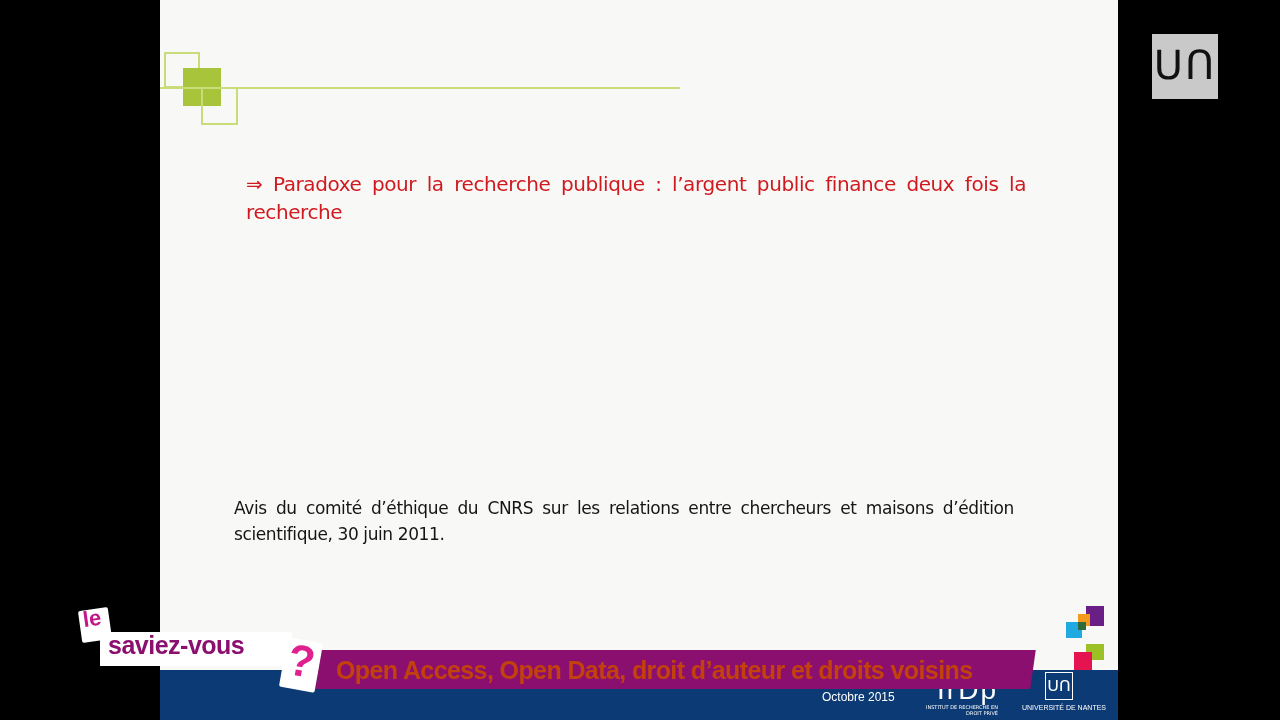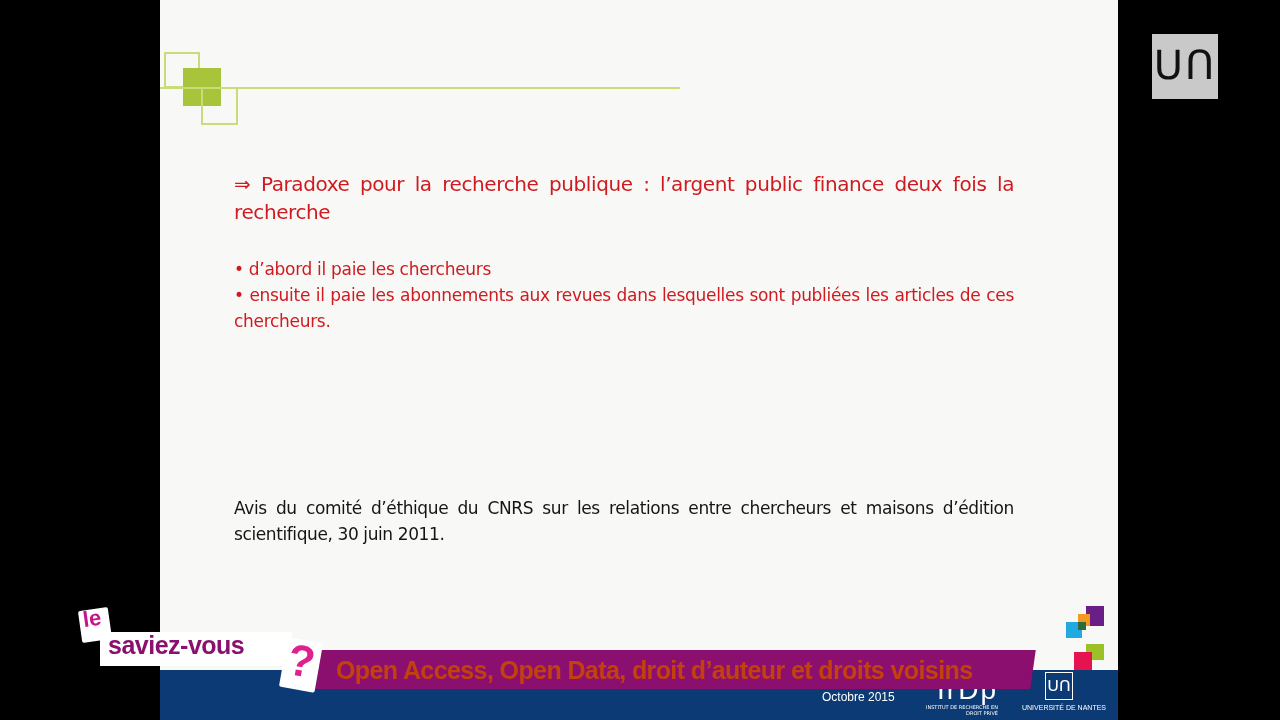--- a/index.html
+++ b/index.html
@@ -4,21 +4,21 @@
 <style>
   html,body{margin:0;padding:0;}
   body{width:1280px;height:720px;background:#000;position:relative;overflow:hidden;font-family:"DejaVu Sans",sans-serif;}
   .slide{position:absolute;left:160px;top:0;width:958px;height:720px;background:#f8f8f7;overflow:hidden;}
   .deco-sq1{position:absolute;left:4px;top:52px;width:36px;height:36px;border:2px solid #c9dc7a;box-sizing:border-box;}
   .deco-sq2{position:absolute;left:23px;top:68px;width:38px;height:38px;background:#a8c43a;}
   .deco-sq3{position:absolute;left:41px;top:87px;width:37px;height:38px;border:2px solid #c9dc7a;box-sizing:border-box;}
   .title-line{position:absolute;left:0;top:87px;width:520px;height:2px;background:#c9dc7a;}
   .title{position:absolute;left:83px;top:44px;font-family:"Liberation Sans",sans-serif;font-size:32px;color:#10305e;}
   .red{color:#d01a1f;font-family:"DejaVu Sans",sans-serif;}
-  .para1{position:absolute;left:74px;top:170px;width:780px;font-size:20px;line-height:28px;text-align:justify;letter-spacing:-0.4px;}
+  .para1{position:absolute;left:86px;top:170px;width:780px;font-size:20px;line-height:28px;text-align:justify;letter-spacing:-0.4px;}
   .bullets{position:absolute;left:74px;top:256px;width:780px;font-size:17px;line-height:26px;text-align:justify;letter-spacing:-0.3px;}
   .bullets div{margin:0;}
   .quote{position:absolute;left:74px;top:400px;width:780px;font-size:22px;line-height:31px;color:#151515;text-align:justify;letter-spacing:-0.2px;}
   .source{position:absolute;left:74px;top:495px;width:780px;font-size:17px;line-height:26px;color:#151515;text-align:justify;letter-spacing:-0.4px;}
   .footer{position:absolute;left:0;top:670px;width:1137px;height:50px;background:#0c3a74;}
   .footer-date{position:absolute;left:662px;top:20px;color:#fff;font-size:12px;font-family:"Liberation Sans",sans-serif;}
   .irdp{position:absolute;left:758px;top:6px;width:80px;height:44px;color:#fff;text-align:right;}
   .irdp .letters{font-size:28px;font-family:"Liberation Sans",sans-serif;line-height:28px;letter-spacing:2px;font-weight:300;}
   .irdp .sub{font-size:5px;line-height:6px;}
   .un-footer{position:absolute;left:885px;top:2px;width:28px;height:28px;border:1px solid #fff;box-sizing:border-box;color:#fff;font-size:16px;text-align:center;line-height:26px;}
@@ -38,24 +38,20 @@
 <body>
 
 <div class="slide">
   <div class="deco-sq1"></div>
   <div class="deco-sq2"></div>
   <div class="deco-sq3"></div>
   <div class="title-line"></div>
 
   <div class="para1 red">⇒ Paradoxe pour la recherche publique : l’argent public finance deux fois la recherche</div>
 
-  <div class="bullets red">
-    <div>•  d’abord il paie les chercheurs</div>
-    <div>•  ensuite il paie les abonnements aux revues dans lesquelles sont publiées les articles de ces chercheurs.</div>
-  </div>
 
   <div class="source">Avis du comité d’éthique du CNRS sur les relations entre chercheurs et maisons d’édition scientifique, 30 juin 2011.</div>
 
   <div>
     <div class="pix" style="left:926px;top:606px;width:18px;height:20px;background:#6a1f86;"></div>
     <div class="pix" style="left:918px;top:614px;width:12px;height:12px;background:#f39a1f;"></div>
     <div class="pix" style="left:906px;top:622px;width:16px;height:16px;background:#21a9e1;"></div>
     <div class="pix" style="left:918px;top:622px;width:8px;height:8px;background:#2d6b3e;"></div>
     <div class="pix" style="left:926px;top:644px;width:18px;height:16px;background:#9bc127;"></div>
     <div class="pix" style="left:914px;top:652px;width:18px;height:18px;background:#e5134f;"></div>

